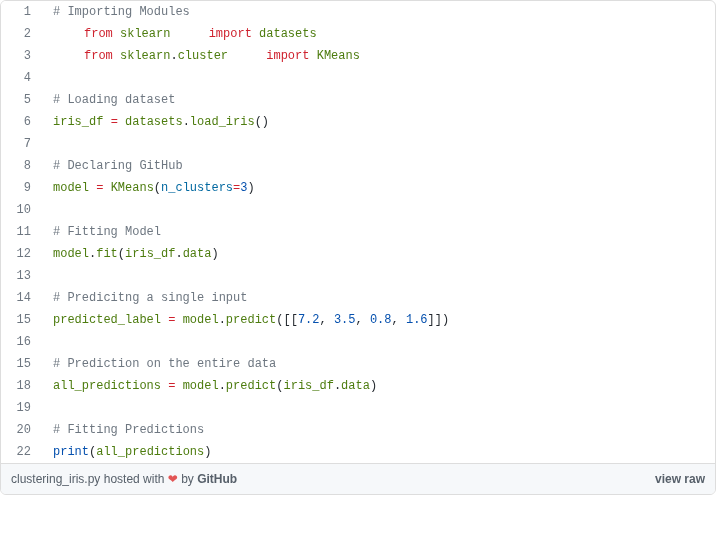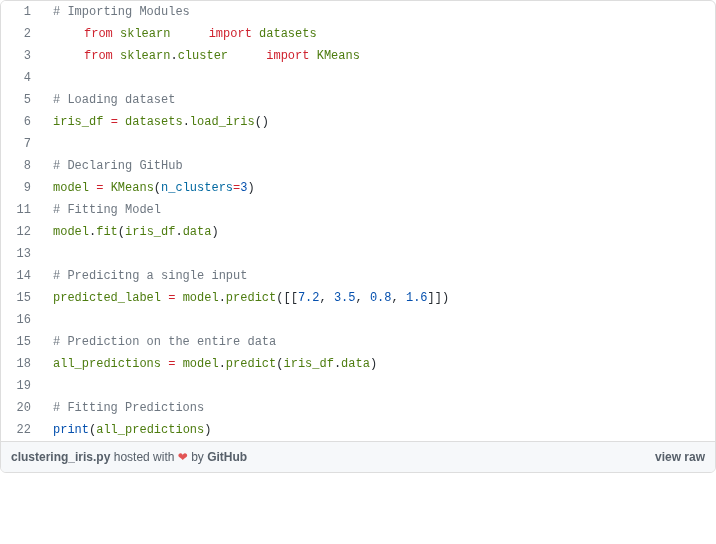--- a/index.html
+++ b/index.html
@@ -56,21 +56,21 @@
       display: flex;
       justify-content: space-between;
       align-items: center;
     }
     .gist-footer a {
       color: #57606a;
       text-decoration: none;
       font-weight: 600;
     }
     .gist-footer a.filename {
-      font-weight: 700;
+      font-weight: 400;
     }
     .gist-footer a.viewraw {
       font-weight: 600;
     }
     .gist-footer .heart {
       color: #e25555;
     }
   </style>
 </head>
 <body>
@@ -106,20 +106,24 @@
           <td class="line-num">7</td>
           <td class="line-code">&nbsp;</td>
         </tr>
         <tr>
           <td class="line-num">8</td>
           <td class="line-code"><span class="tok-comment"># Declaring GitHub</span></td>
         </tr>
         <tr>
           <td class="line-num">9</td>
           <td class="line-code"><span class="tok-module">model</span><span> </span><span class="tok-op">=</span><span> </span><span class="tok-module">KMeans</span><span>(</span><span class="tok-kwarg">n_clusters</span><span class="tok-op">=</span><span class="tok-num">3</span><span>)</span></td>
+        </tr>
+        <tr>
+          <td class="line-num">10</td>
+          <td class="line-code">&nbsp;</td>
         </tr>
         <tr>
           <td class="line-num">11</td>
           <td class="line-code"><span class="tok-comment"># Fitting Model</span></td>
         </tr>
         <tr>
           <td class="line-num">12</td>
           <td class="line-code"><span class="tok-module">model</span><span>.</span><span class="tok-module">fit</span><span>(</span><span class="tok-module">iris_df</span><span>.</span><span class="tok-module">data</span><span>)</span></td>
         </tr>
         <tr>

